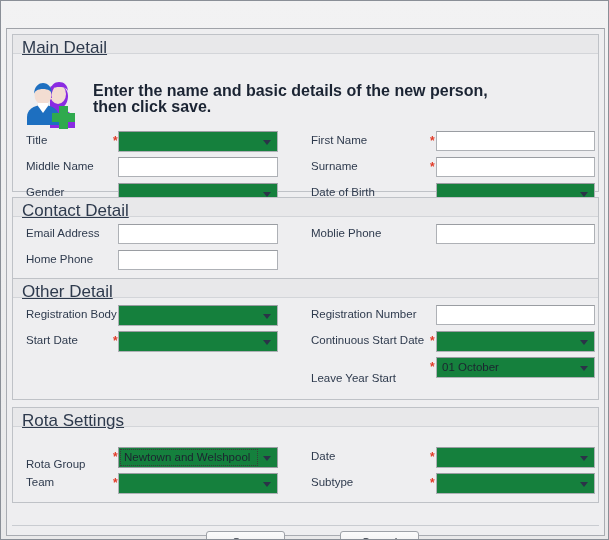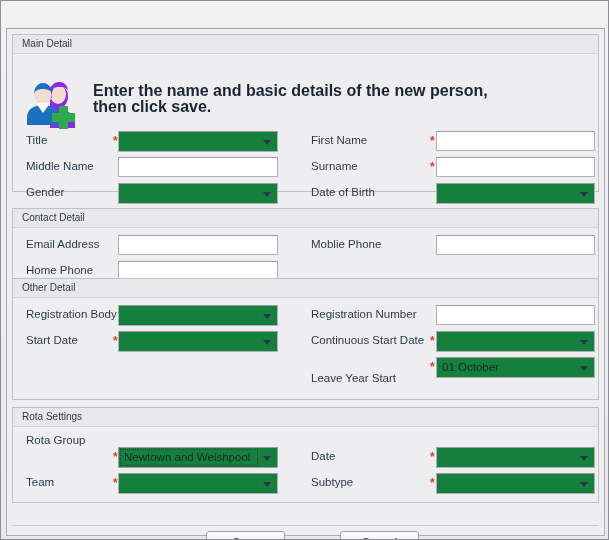--- a/index.html
+++ b/index.html
@@ -72,22 +72,23 @@
     width: 100%;
     height: 19px;
     box-sizing: border-box;
     background: #e8e8ea;
     border-bottom: 1px solid #d3d5d9;
   }
   .group-header span {
     position: absolute;
     left: 9px;
     top: 3px;
-    font-size: 10px;
+    font-size: 17px;
     color: #2e3a4d;
+    text-decoration: underline;
   }
   .group-body {
     position: absolute;
     left: 0;
     top: 20px;
     width: 100%;
   }
 
   
   .field-label {
@@ -252,21 +253,21 @@
         </div>
 
         <div class="field-label" style="left:298px; top:131px;">Date of Birth</div>
         <div class="cb" style="left:423px; top:128px; width:159px;">
           <span class="cb-value"></span>
           <span class="arrow"></span>
         </div>
       </div>
     </div>
 
-    <div class="group" style="top:179px; height:93px;">
+    <div class="group" style="top:168px; height:93px;">
       <div class="group-header">
         <span>Contact Detail</span>
       </div>
       <div class="group-body">
 
         <div class="field-label" style="left:13px; top:9px;">Email Address</div>
         <div class="tb" style="left:105px; top:6px; width:160px;"></div>
 
         <div class="field-label" style="left:298px; top:9px;">Moblie Phone</div>
         <div class="tb" style="left:423px; top:6px; width:159px;"></div>
@@ -313,21 +314,21 @@
         </div>
       </div>
     </div>
 
     <div class="group" style="top:378px; height:96px;">
       <div class="group-header">
         <span>Rota Settings</span>
       </div>
       <div class="group-body">
 
-        <div class="field-label" style="left:13px; top:6px;">Rota Group</div>
+        <div class="field-label" style="left:13px; top:30px;">Rota Group</div>
         <div class="req" style="left:100px; top:23px;">*</div>
         <div class="cb focused" style="left:105px; top:19px; width:160px;">
           <span class="focus-ring"></span>
           <span class="cb-value">Newtown and Welshpool</span>
           <span class="arrow"></span>
         </div>
 
         <div class="field-label" style="left:298px; top:22px;">Date</div>
         <div class="req" style="left:417px; top:23px;">*</div>
         <div class="cb" style="left:423px; top:19px; width:159px;">

